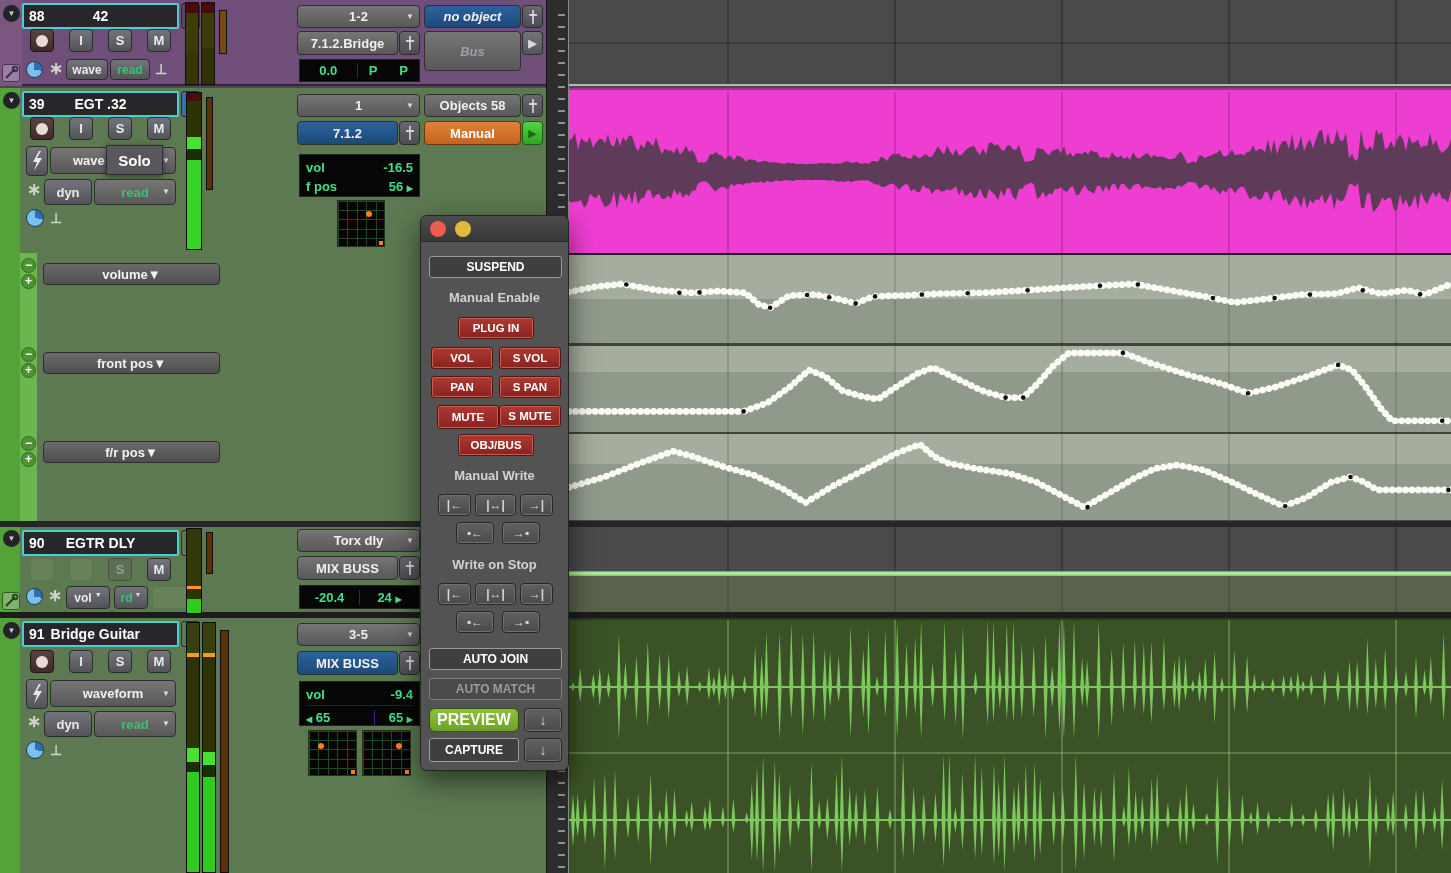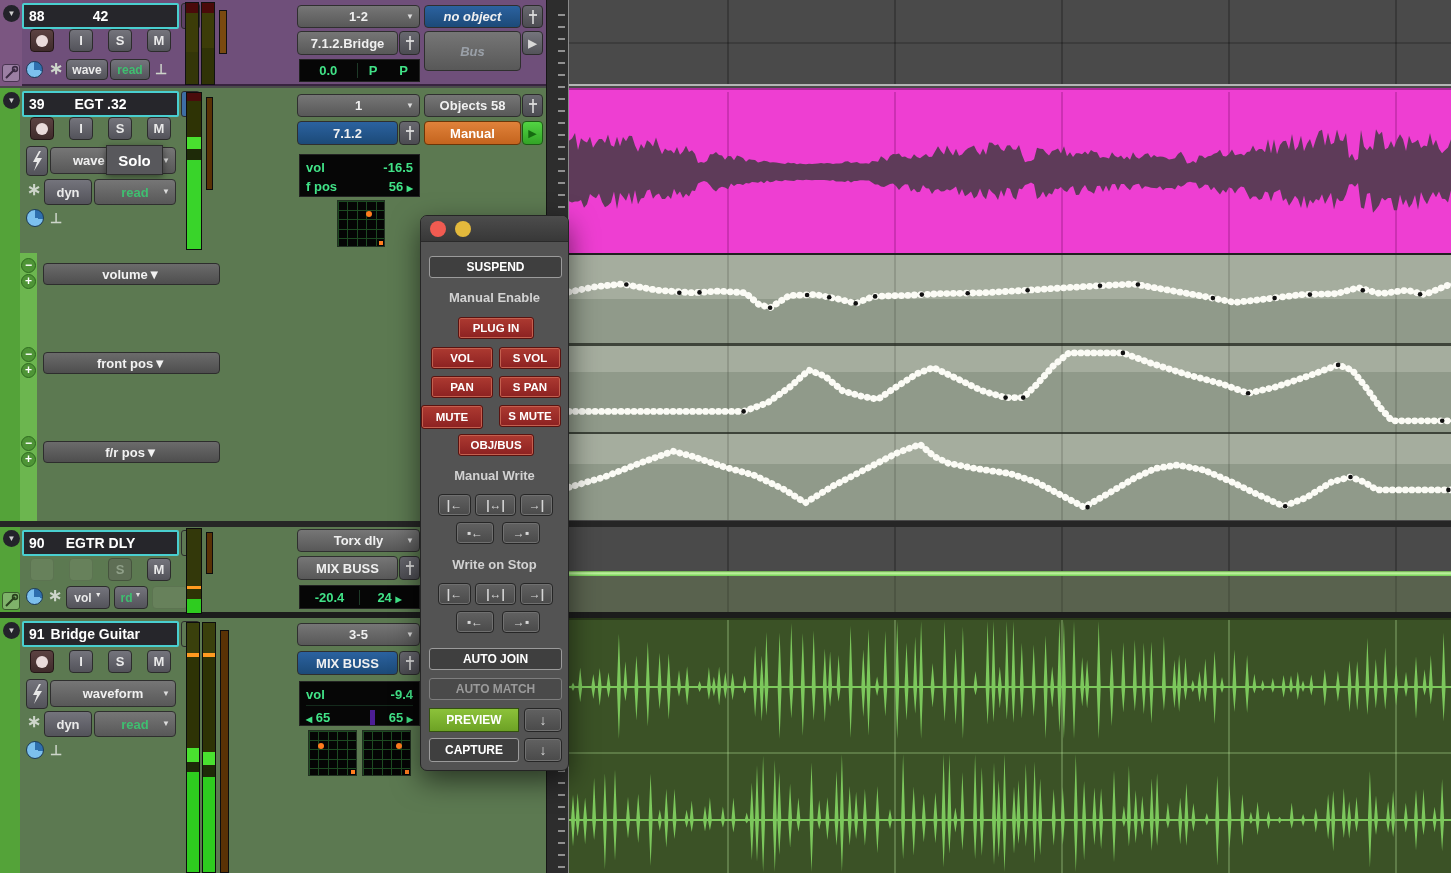--- a/index.html
+++ b/index.html
@@ -46,22 +46,22 @@
   .pal-dark{background:#3f3f3f;border:1px solid #9b9b9b;border-radius:3px;color:#ffffff;font-weight:700;
        font-size:12px;display:flex;align-items:center;justify-content:center}
   .pal-red{background:linear-gradient(#ad3a31,#8c2121);border:1px solid #5a1310;
        box-shadow:inset 0 0 0 1px #c4604f;border-radius:3px;color:#fff;font-weight:700;font-size:11.5px;
        display:flex;align-items:center;justify-content:center}
   .pal-arrow{background:linear-gradient(#616161,#4a4a4a);border:1px solid #262626;
        box-shadow:inset 0 0 0 1px #707070;border-radius:4px;color:#d6d6d6;font-weight:700;font-size:12px;
        display:flex;align-items:center;justify-content:center}
   .pal-disabled{background:#4a4a4a;border:1px solid #7e7e7e;border-radius:3px;color:#9a9a9a;
        font-weight:700;font-size:12px;display:flex;align-items:center;justify-content:center}
-  .pal-green{background:linear-gradient(#8cc23a,#6da225);border:1px solid #33520f;border-radius:0;
-       color:#fff;font-weight:700;font-size:12px;display:flex;align-items:center;justify-content:center}
+  .pal-green{background:linear-gradient(#8cc23a,#6da225);border:1px solid #33520f;border-radius:6px;
+       color:#fff;font-weight:700;font-size:16px;display:flex;align-items:center;justify-content:center}
   .greentxt{color:#3fbf70}
   .ital{font-style:italic}
   .pie{border-radius:50%;background:conic-gradient(#2e6fae 0 100deg,#7cc0ee 100deg 360deg);border:1px solid #1c3c5c}
   .ast{color:#cdd5ca;font-size:17px;font-weight:700;line-height:14px}
   .beam{color:#cdd5ca;font-size:14px;font-weight:700}
 </style>
 </head>
 <body>
 
 <div id="app">
@@ -371,21 +371,21 @@
         <line x1="2" y1="6" x2="10" y2="6" stroke="#ddd" stroke-width="1.8"></line>
       </svg>
     </div>
   <div class="a blackbox" style="left:299px;top:681px;width:121px;height:45px;padding:2px 6px">
     <div style="display:flex;justify-content:space-between;height:21px;align-items:center">
         <span>vol</span>
         <span>-9.4</span>
       </div>
     <div style="display:flex;justify-content:space-between;height:19px;align-items:flex-end;border-top:1px solid #142a1c">
       <span><span style="font-size:8px">◀</span> <span>65</span></span>
-      <span style="border-left:5px solid #4c1d95;padding-left:14px"><span>65</span> <span style="font-size:8px">▶</span></span>
+      <span style="border-left:1px solid #4c1d95;padding-left:14px"><span>65</span> <span style="font-size:8px">▶</span></span>
     </div>
   </div>
   <div class="a pad" style="left:308px;top:730px;width:49px;height:46px">
     <div class="paddot" style="left:9px;top:12px"></div>
     <div class="padcorner"></div>
   </div>
   <div class="a pad" style="left:362px;top:730px;width:49px;height:46px">
     <div class="paddot" style="left:33px;top:12px"></div>
     <div class="padcorner"></div>
   </div>
@@ -407,21 +407,21 @@
       </div>
     <div class="a pal-red" style="left:78px;top:131px;width:62px;height:22px">
         <span>S VOL</span>
       </div>
     <div class="a pal-red" style="left:10px;top:160px;width:62px;height:22px">
         <span>PAN</span>
       </div>
     <div class="a pal-red" style="left:78px;top:160px;width:62px;height:22px">
         <span>S PAN</span>
       </div>
-    <div class="a pal-red" style="left:0;top:189px;width:62px;height:24px">
+    <div class="a pal-red" style="left:16px;top:189px;width:62px;height:24px">
         <span>MUTE</span>
       </div>
     <div class="a pal-red" style="left:78px;top:189px;width:62px;height:22px">
         <span>S MUTE</span>
       </div>
     <div class="a pal-red" style="left:37px;top:218px;width:76px;height:22px">
         <span>OBJ/BUS</span>
       </div>
     <div class="a pal-label" style="left:0;top:252px;width:147px">Manual Write</div>
     <div class="a pal-arrow" style="left:17px;top:278px;width:33px;height:22px">

